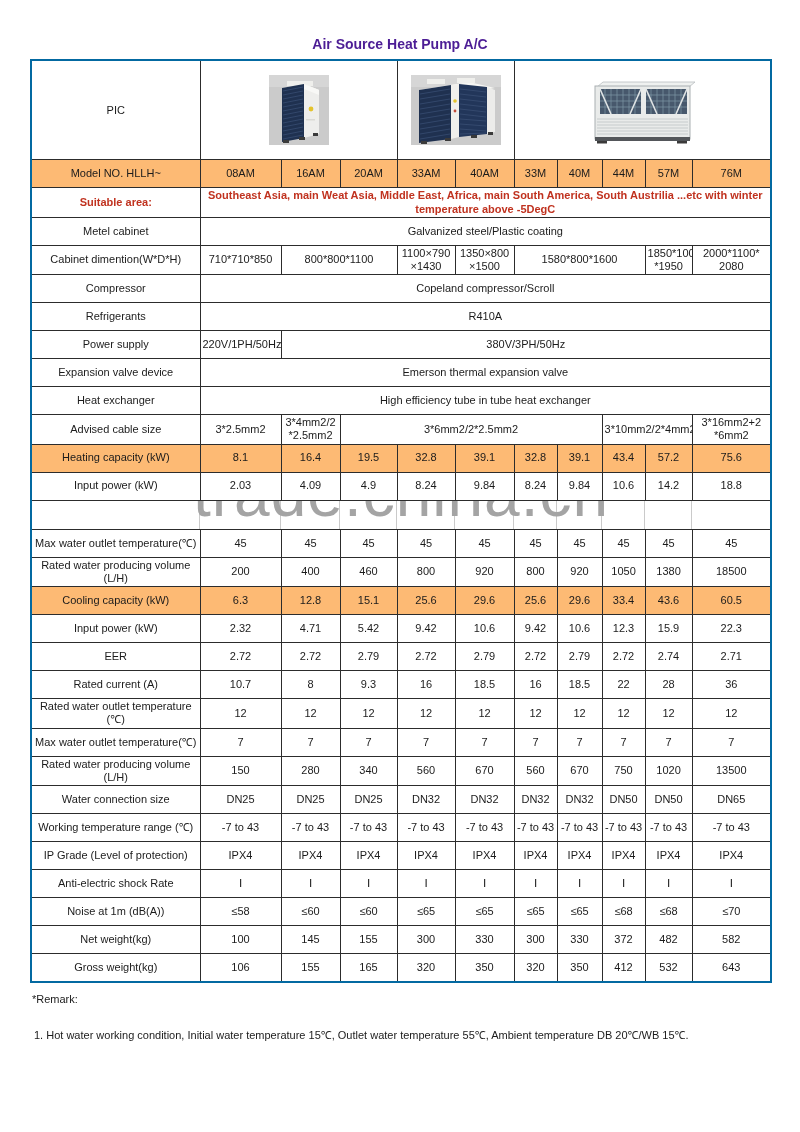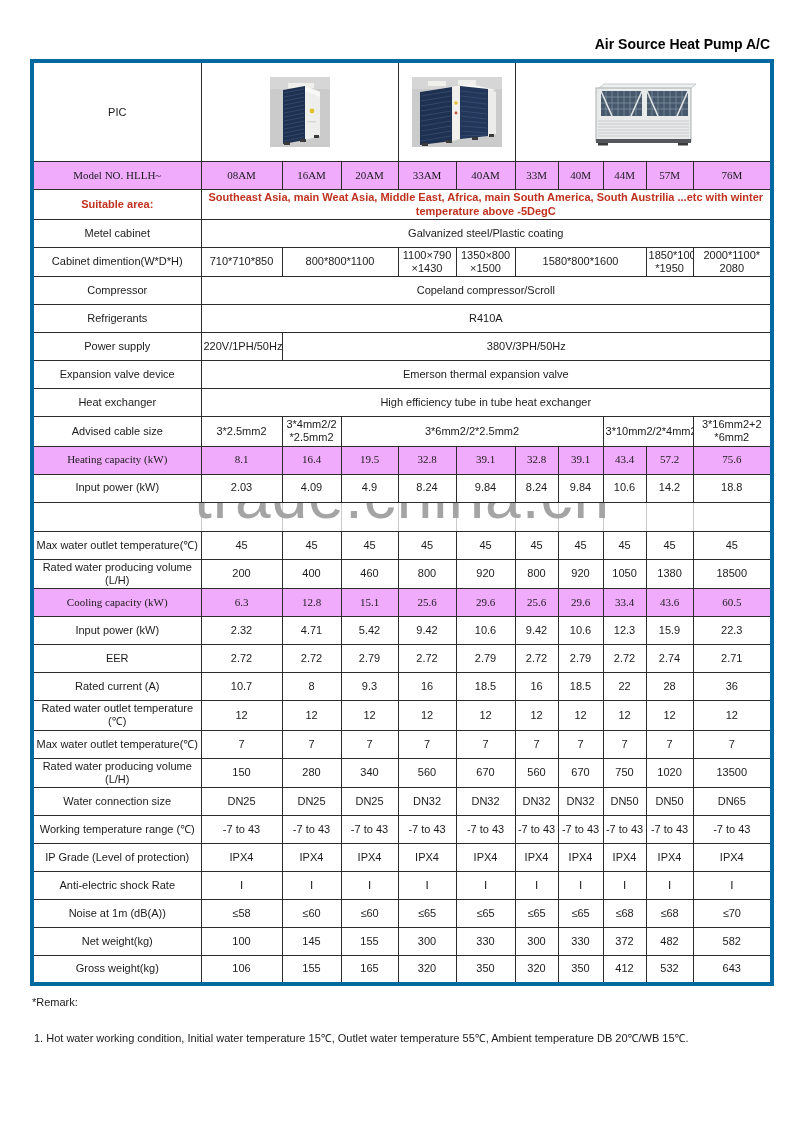--- a/index.html
+++ b/index.html
@@ -7,50 +7,50 @@
     width:800px;height:1132px;
     background:#ffffff;
     font-family:"Liberation Sans",sans-serif;
     color:#1b1b1b;
     box-sizing:border-box;
     padding:36px 30px 0 30px;
     position:relative;
   }
   .title{
     width:740px;
-    text-align:right;
+    text-align:center;
     font-size:14px;
     font-weight:bold;
     margin:0 0 7px 0;
-    color:#000000;
+    color:#4c1d95;
   }
   table.spec{
     border-collapse:collapse;
     table-layout:fixed;
     width:740px;
-    border:4px solid #0369a1;
+    border:2px solid #0369a1;
   }
   table.spec td{
     border:1px solid #2c2c2c;
     font-size:11px;
     text-align:center;
     vertical-align:middle;
     padding:1px 2px;
     line-height:1.2;
     white-space:pre-line;
     overflow:hidden;
   }
   table.spec tr{height:28px;}
   tr.pic-row{height:75px;}
   tr.redrow{height:30px;padding-left:32px;}
   tr.wm-row{height:112px;}
   td.lbl{text-align:left;padding-left:4px;font-size:10.5px;}
   td.al{text-align:left;padding-left:3px;}
   td.sm{font-size:10px;line-height:1.15;}
-  tr.hl td{background:#f0abfc;font-family:Liberation Serif, serif;}
+  tr.hl td{background:#fdba74;}
   tr.redrow td{color:#c0321f;font-weight:bold;}
   td.piccell{padding:0;background:#fff;}
   
   td.wm-cell{
     position:relative;
     padding:0;
     background-image:
       linear-gradient(rgba(80,80,80,.30),rgba(80,80,80,.30)),
       linear-gradient(rgba(80,80,80,.30),rgba(80,80,80,.30)),
       linear-gradient(rgba(80,80,80,.30),rgba(80,80,80,.30)),

